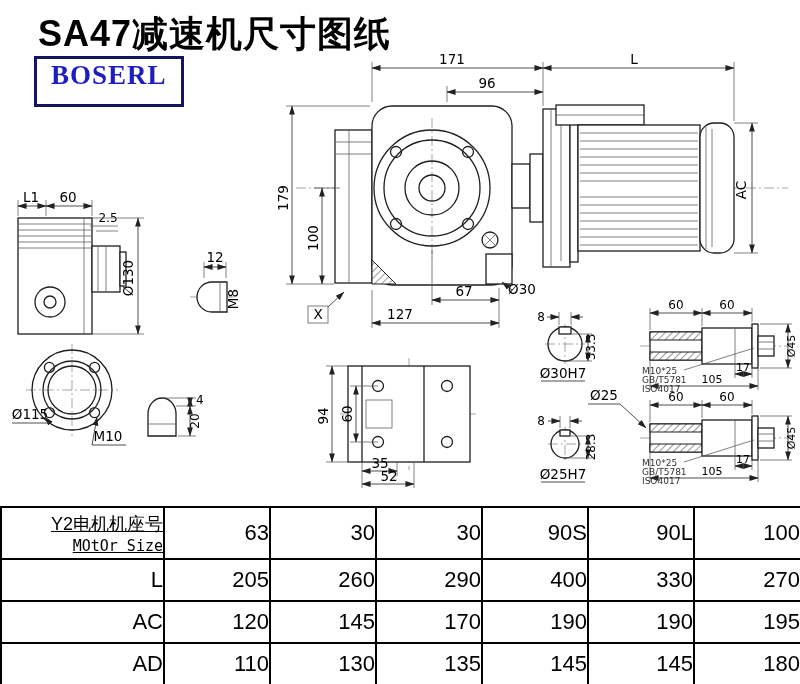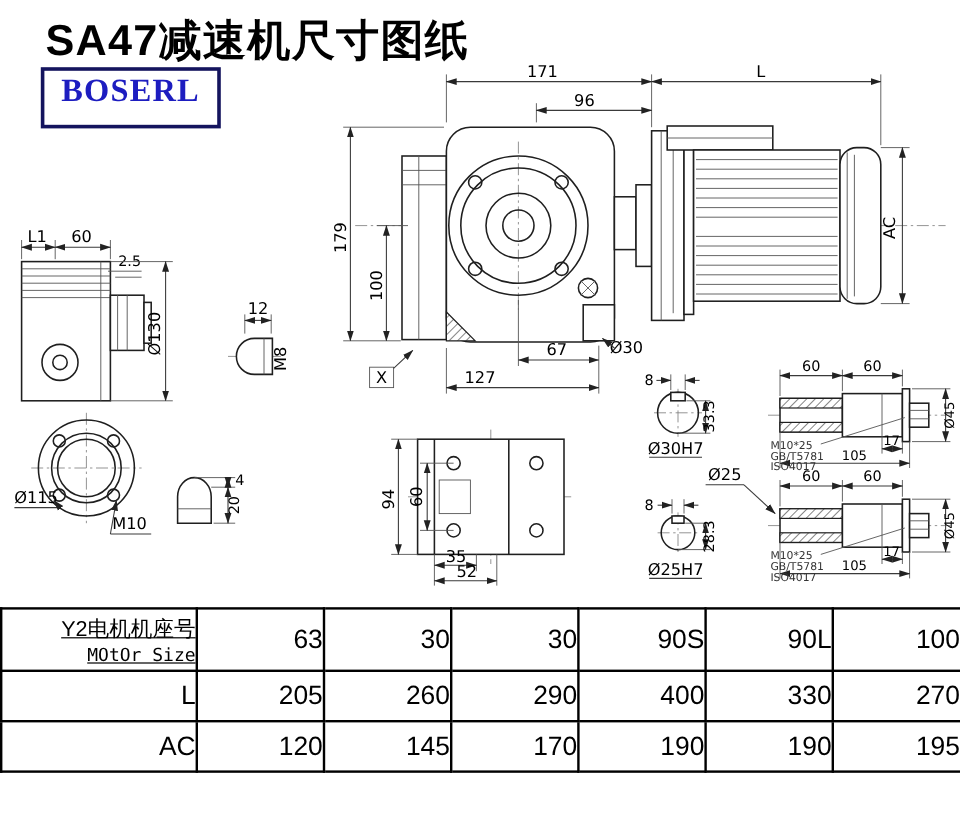--- a/index.html
+++ b/index.html
@@ -406,14 +406,23 @@
     </tr>
     <tr style="height:42px">
       <td>AC</td>
       <td>120</td>
       <td>145</td>
       <td>170</td>
       <td>190</td>
       <td>190</td>
       <td>195</td>
     </tr>
+    <tr style="height:42px">
+      <td>AD</td>
+      <td>110</td>
+      <td>130</td>
+      <td>135</td>
+      <td>145</td>
+      <td>145</td>
+      <td>180</td>
+    </tr>
   </tbody>
 </table>
 
 </body></html>

